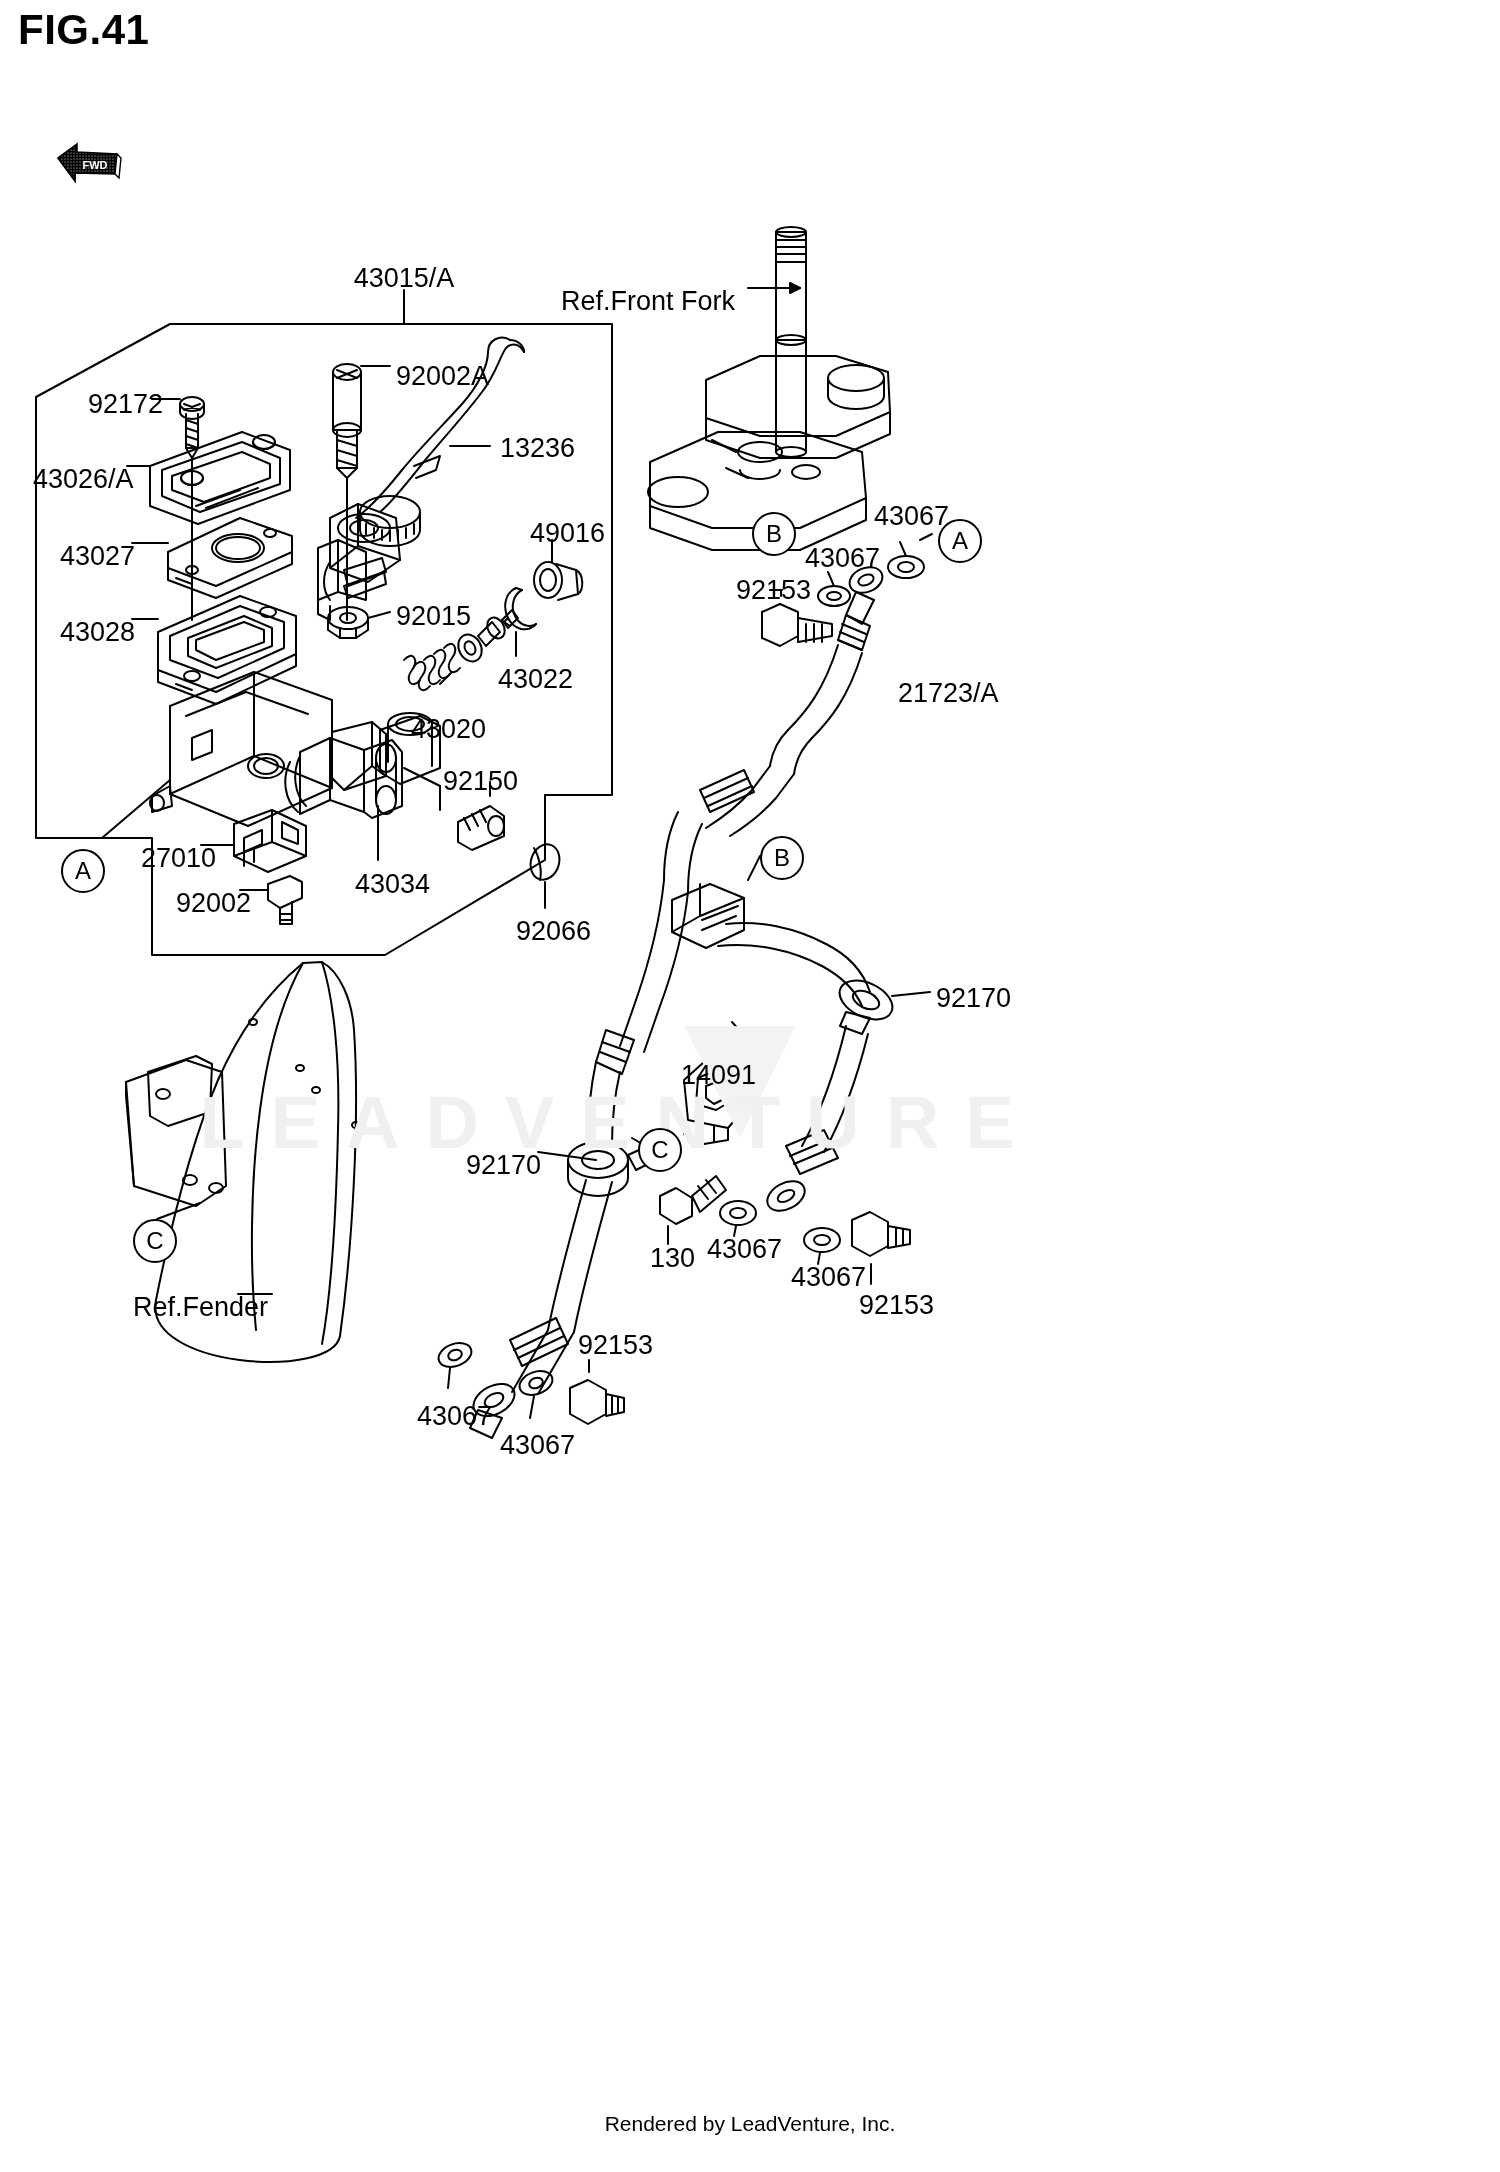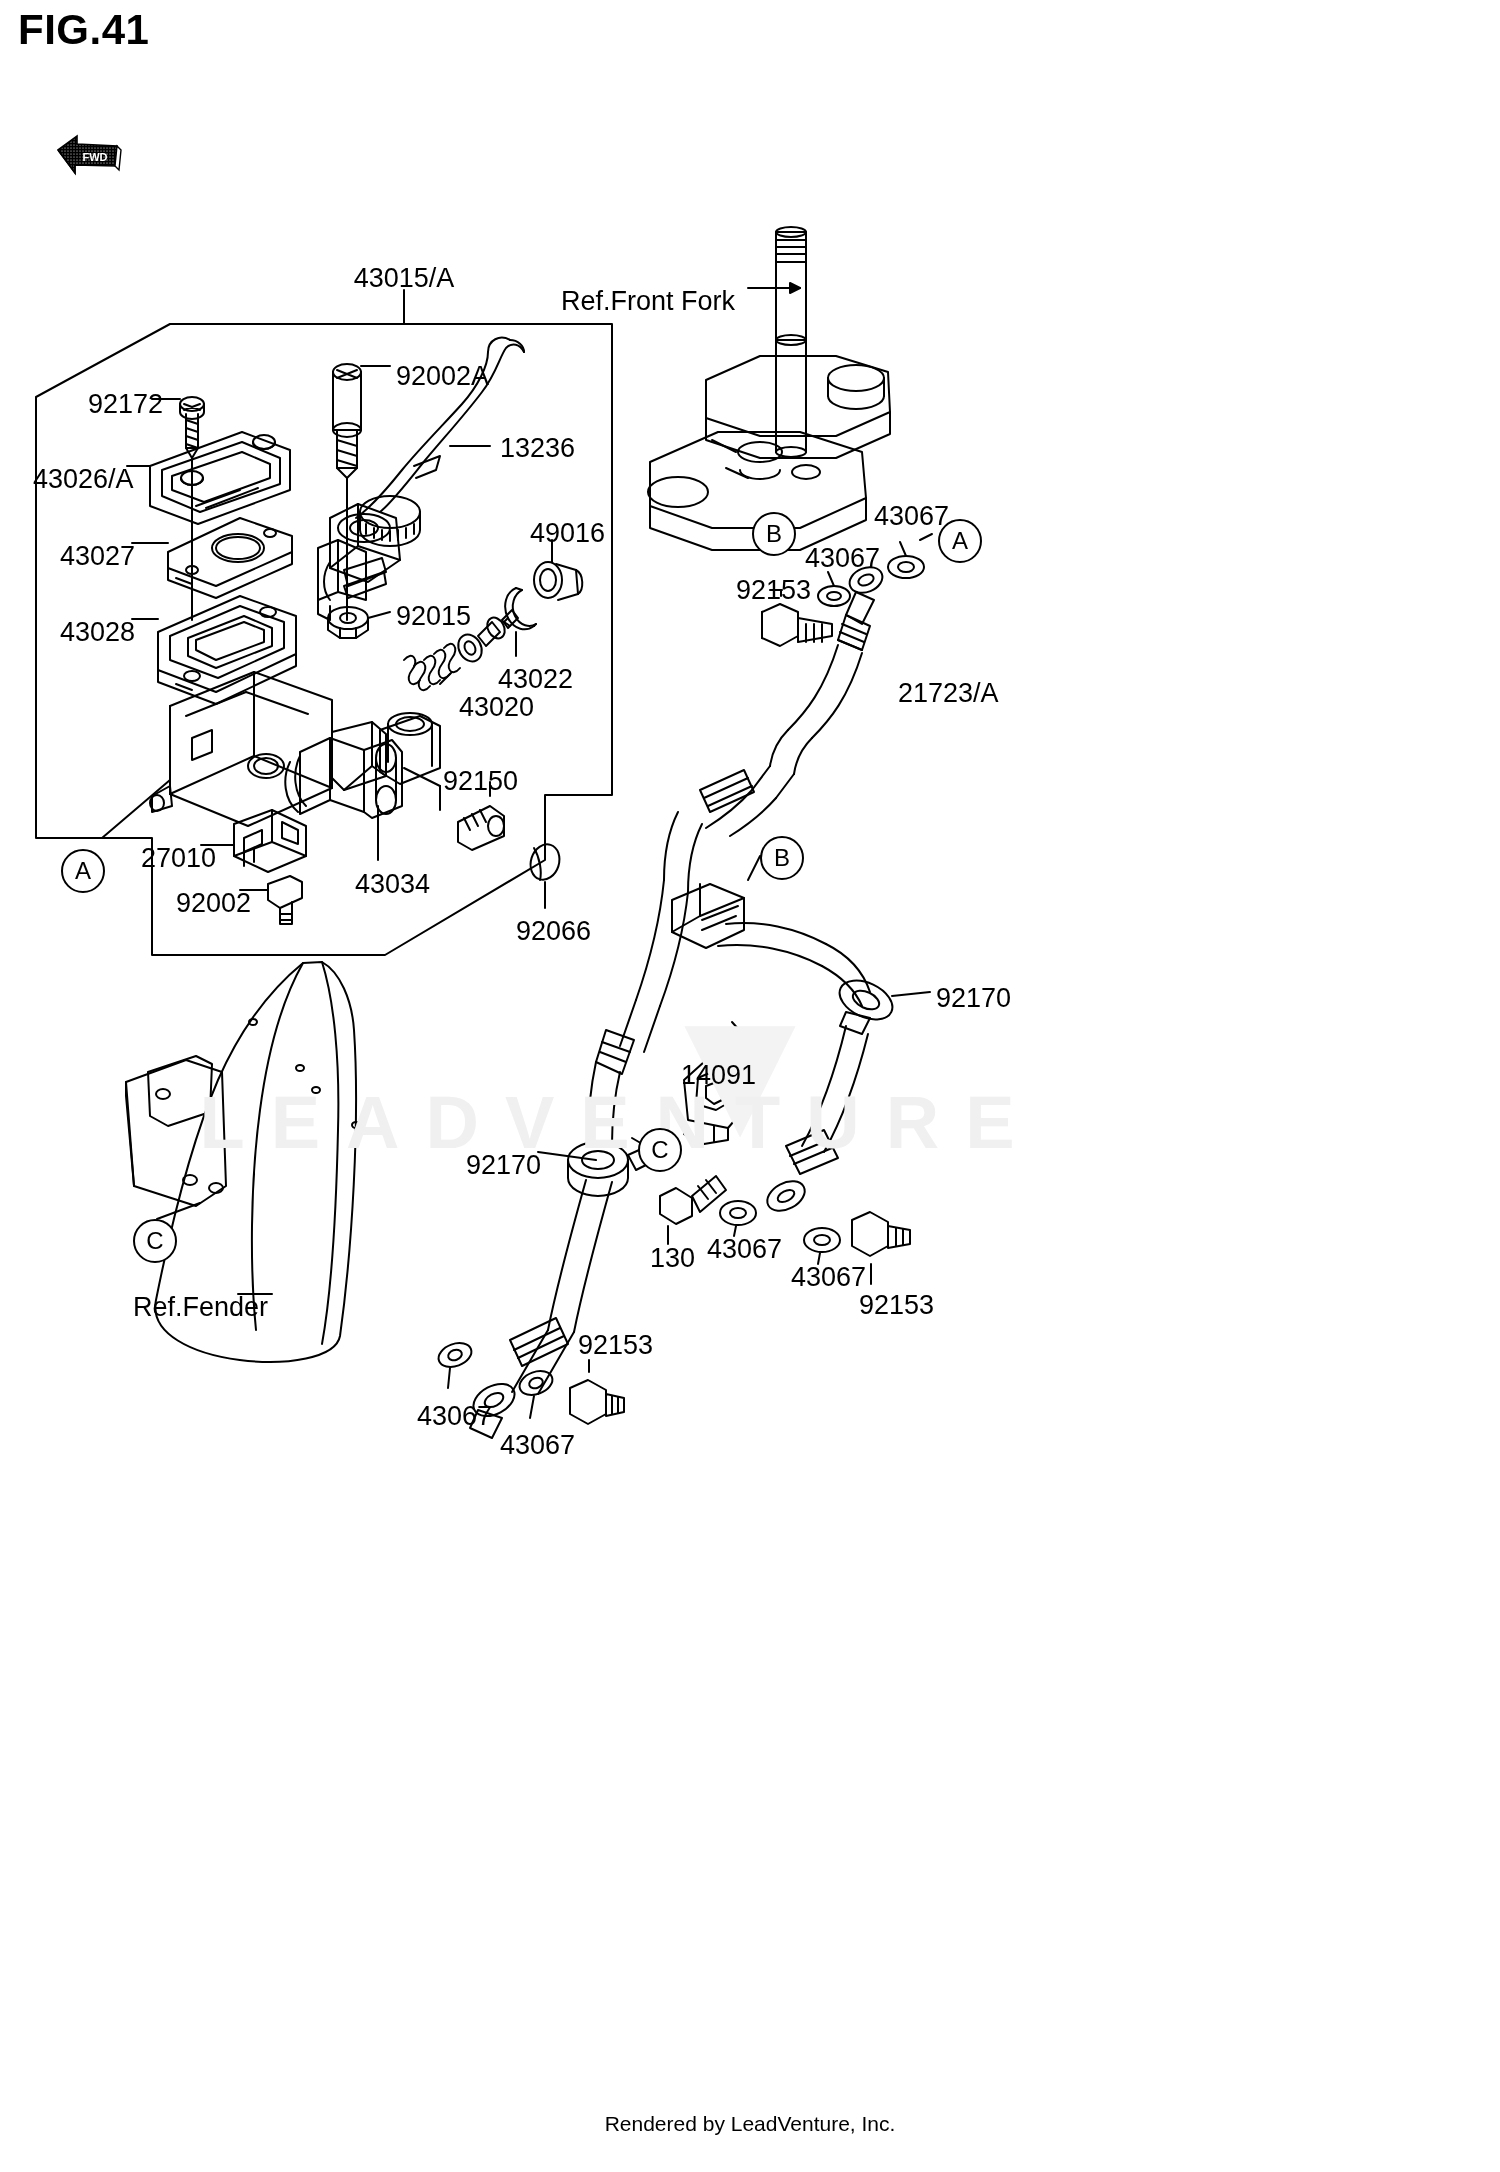--- a/index.html
+++ b/index.html
@@ -2,21 +2,21 @@
 <html><head>
 <meta charset="utf-8">
 <style>
   html,body{margin:0;padding:0;background:#ffffff;}
   body{width:1500px;height:2172px;position:relative;
        font-family:"Liberation Sans",sans-serif;color:#000;overflow:hidden;}
 
   .fig-title{position:absolute;left:18px;top:6px;font-size:42px;font-weight:bold;
              letter-spacing:.5px;}
 
-  .fwd-badge{position:absolute;left:55px;top:132px;width:70px;height:52px;text-align:right;}
+  .fwd-badge{position:absolute;left:55px;top:140px;width:70px;height:52px;text-align:right;}
 
   .svg-layer{position:absolute;left:0;top:0;width:1500px;height:2172px;}
 
   .lbl{position:absolute;font-size:27px;line-height:1;white-space:nowrap;}
   .lbl.r{transform:translateX(-100%);}
   .lbl.c{transform:translateX(-50%);}
 
   .cmark{position:absolute;width:40px;height:40px;border:2px solid #000;border-radius:50%;
          font-size:24px;display:flex;align-items:center;justify-content:center;
          background:#fff;}
@@ -441,21 +441,21 @@
     <div class="lbl c" style="left: 404px; top: 265px;">43015/A</div>
     <div class="lbl" style="left: 396px; top: 363px;">92002A</div>
     <div class="lbl" style="left: 500px; top: 435px;">13236</div>
     <div class="lbl" style="left: 88px; top: 391px;">92172</div>
     <div class="lbl" style="left: 33px; top: 466px;">43026/A</div>
     <div class="lbl" style="left: 60px; top: 543px;">43027</div>
     <div class="lbl" style="left: 60px; top: 619px;">43028</div>
     <div class="lbl" style="left: 530px; top: 520px;">49016</div>
     <div class="lbl" style="left: 396px; top: 603px;">92015</div>
     <div class="lbl" style="left: 498px; top: 666px;">43022</div>
-    <div class="lbl" style="left: 411px; top: 694px; margin-left: 48px;">43020</div>
+    <div class="lbl" style="left: 411px; top: 716px;">43020</div>
     <div class="lbl" style="left: 443px; top: 768px;">92150</div>
     <div class="lbl" style="left: 141px; top: 845px;">27010</div>
     <div class="lbl" style="left: 355px; top: 871px;">43034</div>
     <div class="lbl" style="left: 176px; top: 890px;">92002</div>
     <div class="lbl" style="left: 516px; top: 918px;">92066</div>
     <div class="lbl" style="left: 736px; top: 577px;">92153</div>
     <div class="lbl" style="left: 805px; top: 545px;">43067</div>
     <div class="lbl" style="left: 874px; top: 503px;">43067</div>
     <div class="lbl" style="left: 898px; top: 680px;">21723/A</div>
     <div class="lbl" style="left: 936px; top: 985px;">92170</div>

